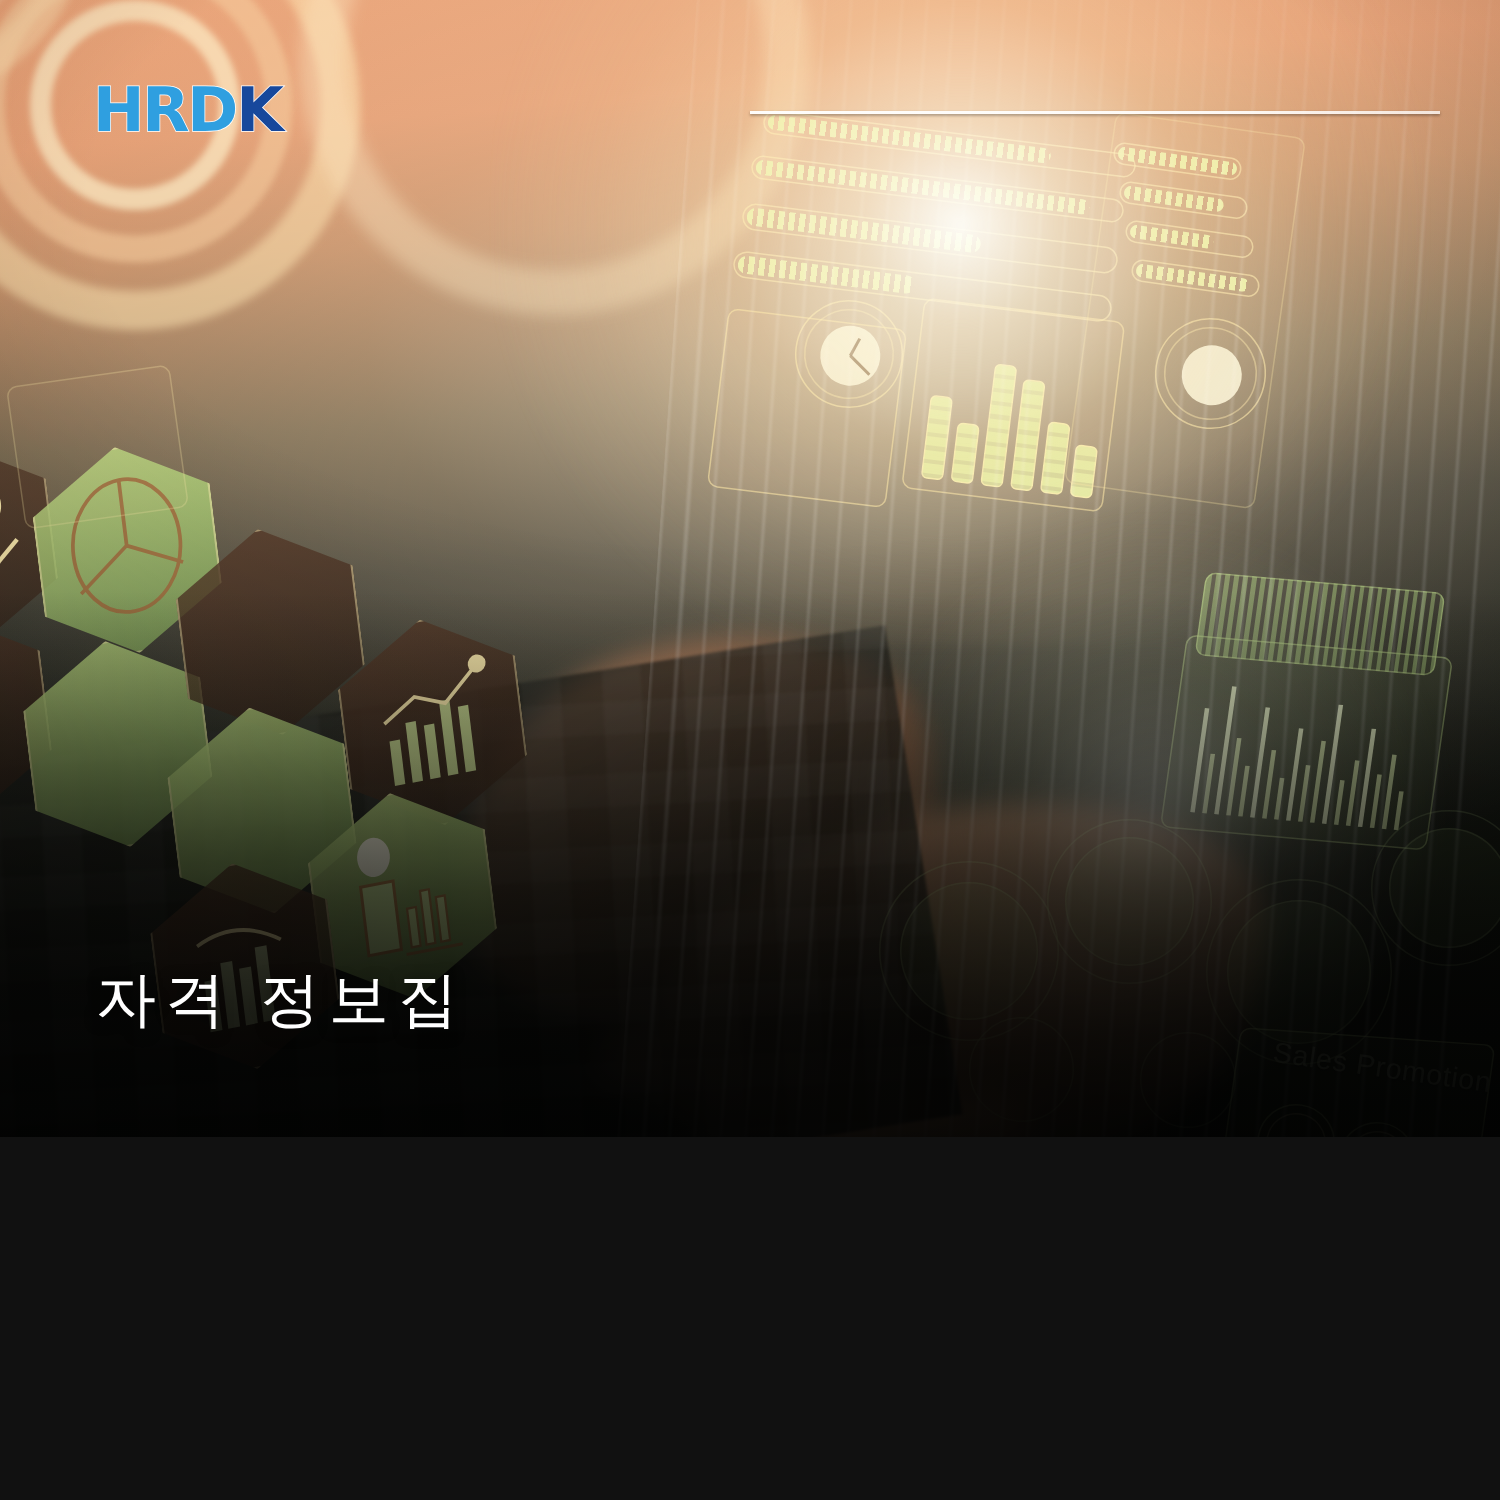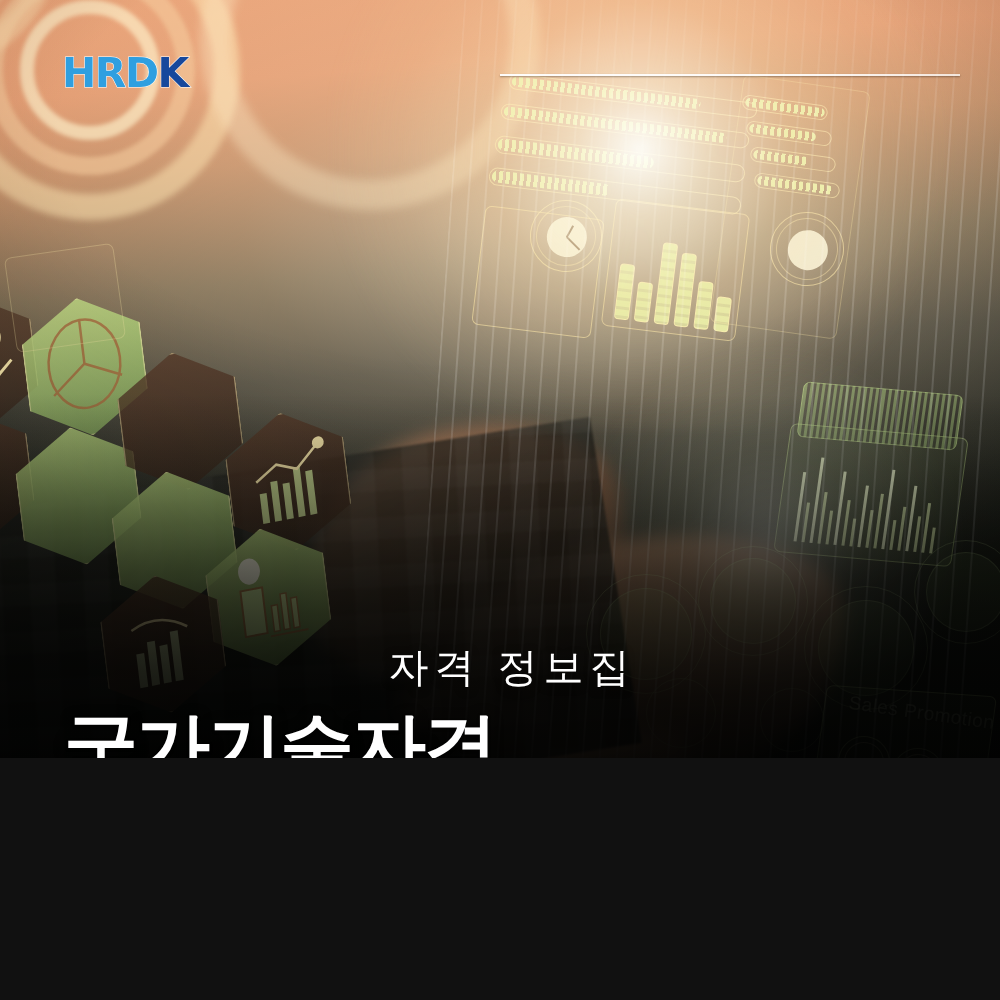--- a/index.html
+++ b/index.html
@@ -4,21 +4,20 @@
 <style>
   * { margin:0; padding:0; box-sizing:border-box; }
   html,body { width:1000px; height:1000px; overflow:hidden; background:#111; }
 
   .card{
     position:relative;
     width:1000px; height:758px;
     overflow:hidden;
     font-family:"Liberation Sans","DejaVu Sans",sans-serif;
     background:#1a1a16;
-    text-align:center;
   }
 
   
   .bg{ position:absolute; inset:0; overflow:hidden; }
 
   
   .bg-base{
     position:absolute; inset:0;
     background:
       radial-gradient(120% 90% at 58% 30%, rgba(255,240,215,.55) 0%, rgba(255,225,190,.22) 28%, rgba(0,0,0,0) 58%),
@@ -451,17 +450,16 @@
       <div class="logo-mark">
         <span class="hrd">HRD</span><span class="k">K</span>
       </div>
     </div>
 
     <div class="rule"></div>
 
     <div class="titleblock">
       <div class="eyebrow">자격 정보집</div>
       <div class="headline line2">
-        <span>국가기술자격</span>
       </div>
     </div>
   </div>
 </div>
 
 </body></html>

